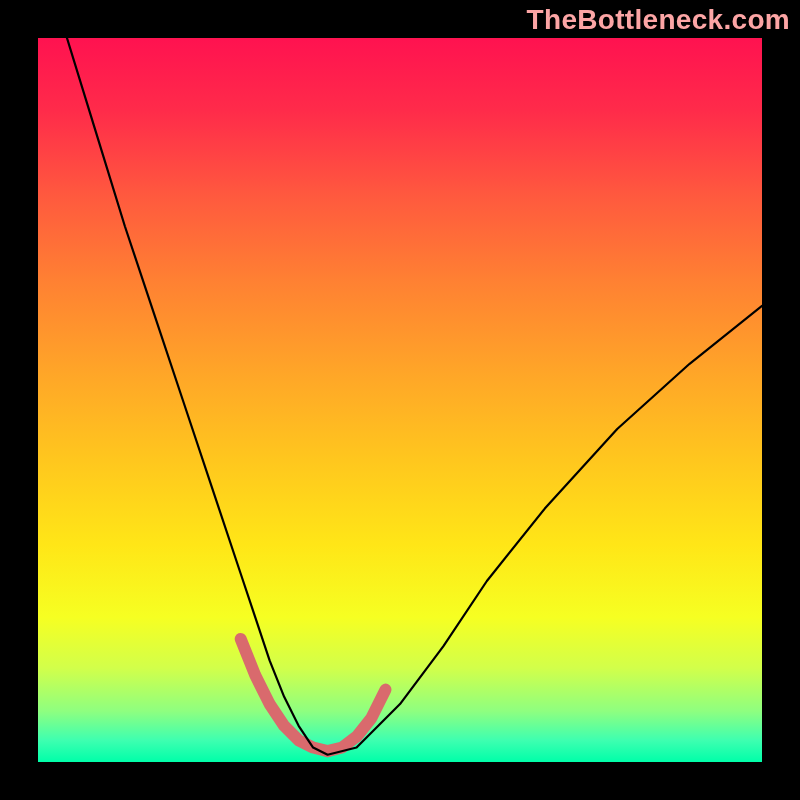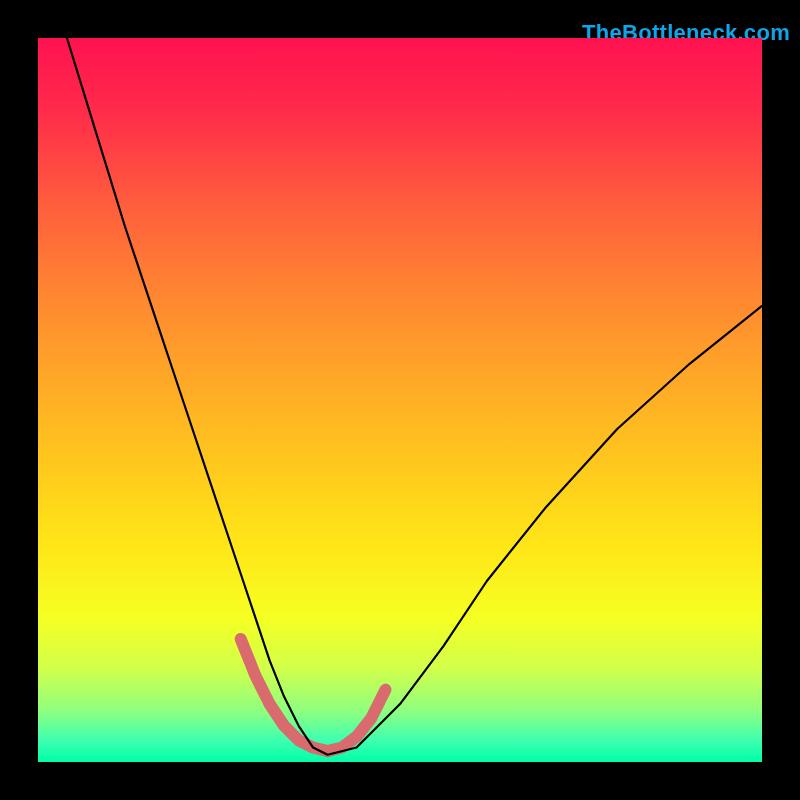--- a/index.html
+++ b/index.html
@@ -46,26 +46,26 @@
   }
   .curve-accent {
     fill: none;
     stroke: #d96a6d;
     stroke-width: 12;
     stroke-linecap: round;
     stroke-linejoin: round;
   }
   .watermark {
     position: absolute;
-    top: 20px;
+    top: 4px;
     right: 10px;
     font-family: Arial, Helvetica, sans-serif;
-    font-size: 22px;
+    font-size: 28px;
     font-weight: 600;
-    color: #0ea5e9;
+    color: #fca5a5;
     letter-spacing: 0.3px;
     user-select: none;
   }
 </style>
 </head>
 <body>
 
 <div class="stage">
   <div class="watermark">TheBottleneck.com</div>
   <div class="plot">

